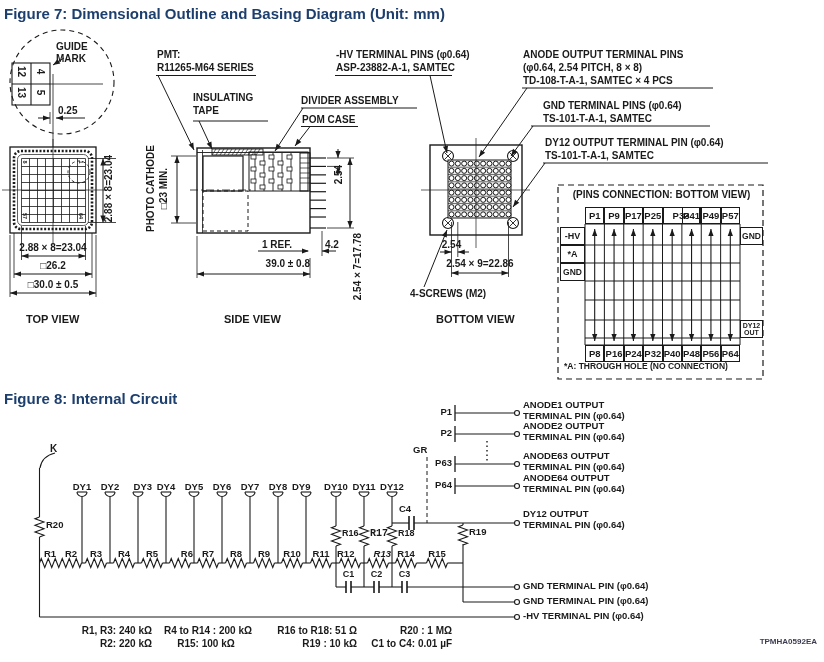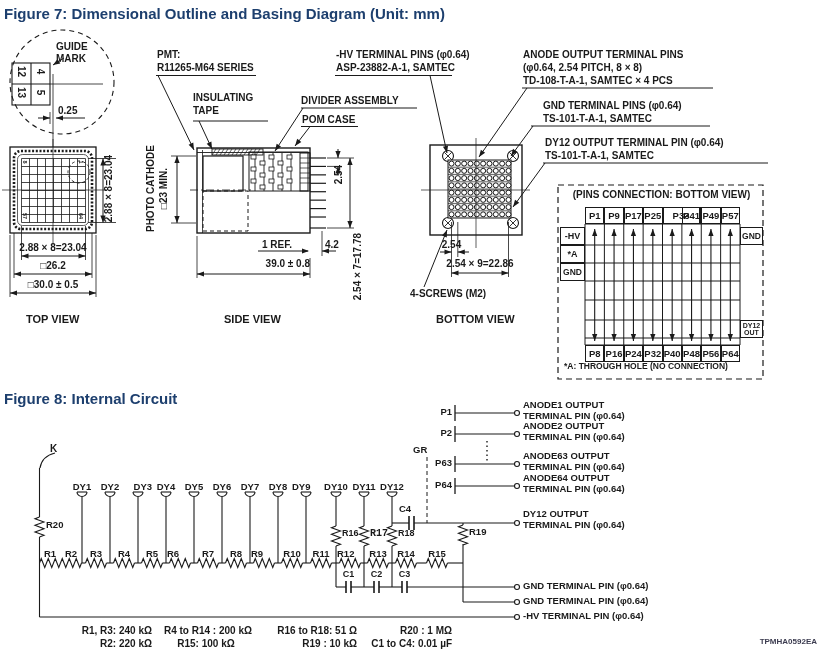--- a/index.html
+++ b/index.html
@@ -556,28 +556,28 @@
     <div class="tcell" style="left: 681.875px; top: 345px; width: 19.375px; height: 17px;">P48</div>
     <div class="tcell" style="left: 701.25px; top: 207px; width: 19.375px; height: 17px;">P49</div>
     <div class="tcell" style="left: 701.25px; top: 345px; width: 19.375px; height: 17px;">P56</div>
     <div class="tcell" style="left: 720.625px; top: 207px; width: 19.375px; height: 17px;">P57</div>
     <div class="tcell" style="left: 720.625px; top: 345px; width: 19.375px; height: 17px;">P64</div>
     <div class="lbl" style="left: 37px; top: 549px; width: 26px; text-align: center; font-size: 9.5px;">R1</div>
     <div class="lbl" style="left: 58px; top: 549px; width: 26px; text-align: center; font-size: 9.5px;">R2</div>
     <div class="lbl" style="left: 83px; top: 549px; width: 26px; text-align: center; font-size: 9.5px;">R3</div>
     <div class="lbl" style="left: 111px; top: 549px; width: 26px; text-align: center; font-size: 9.5px;">R4</div>
     <div class="lbl" style="left: 139px; top: 549px; width: 26px; text-align: center; font-size: 9.5px;">R5</div>
-    <div class="lbl" style="left: 167px; top: 549px; width: 26px; text-align: left; font-size: 9.5px;">R6</div>
+    <div class="lbl" style="left: 167px; top: 549px; width: 26px; text-align: right; font-size: 9.5px;">R6</div>
     <div class="lbl" style="left: 195px; top: 549px; width: 26px; text-align: center; font-size: 9.5px;">R7</div>
     <div class="lbl" style="left: 223px; top: 549px; width: 26px; text-align: center; font-size: 9.5px;">R8</div>
-    <div class="lbl" style="left: 251px; top: 549px; width: 26px; font-size: 9.5px;">R9</div>
+    <div class="lbl" style="left: 251px; top: 549px; width: 26px; text-align: center; font-size: 9.5px;">R9</div>
     <div class="lbl" style="left: 279px; top: 549px; width: 26px; text-align: center; font-size: 9.5px;">R10</div>
     <div class="lbl" style="left: 308px; top: 549px; width: 26px; text-align: center; font-size: 9.5px;">R11</div>
     <div class="lbl" style="left: 337px; top: 549px; width: 26px; text-align: left; font-size: 9.5px;">R12</div>
-    <div class="lbl" style="left: 365px; top: 549px; width: 26px; text-align: center; font-size: 9.5px;">R13</div>
+    <div class="lbl" style="left: 365px; top: 549px; width: 26px; text-align: right; font-size: 9.5px; font-style: italic;">R13</div>
     <div class="lbl" style="left: 393px; top: 549px; width: 26px; text-align: center; font-size: 9.5px;">R14</div>
     <div class="lbl" style="left: 424px; top: 549px; width: 26px; text-align: center; font-size: 9.5px;">R15</div>
     <div class="lbl" style="left: 68px; top: 482px; width: 28px; text-align: center; font-size: 9.5px;">DY1</div>
     <div class="lbl" style="left: 96px; top: 482px; width: 28px; text-align: center; font-size: 9.5px;">DY2</div>
     <div class="lbl" style="left: 124px; top: 482px; width: 28px; text-align: right; font-size: 9.5px;">DY3</div>
     <div class="lbl" style="left: 152px; top: 482px; width: 28px; text-align: center; font-size: 9.5px;">DY4</div>
     <div class="lbl" style="left: 180px; top: 482px; width: 28px; text-align: center; font-size: 9.5px;">DY5</div>
     <div class="lbl" style="left: 208px; top: 482px; width: 28px; text-align: center; font-size: 9.5px;">DY6</div>
     <div class="lbl" style="left: 236px; top: 482px; width: 28px; text-align: center; font-size: 9.5px;">DY7</div>
     <div class="lbl" style="left: 264px; top: 482px; width: 28px; text-align: center; font-size: 9.5px;">DY8</div>

